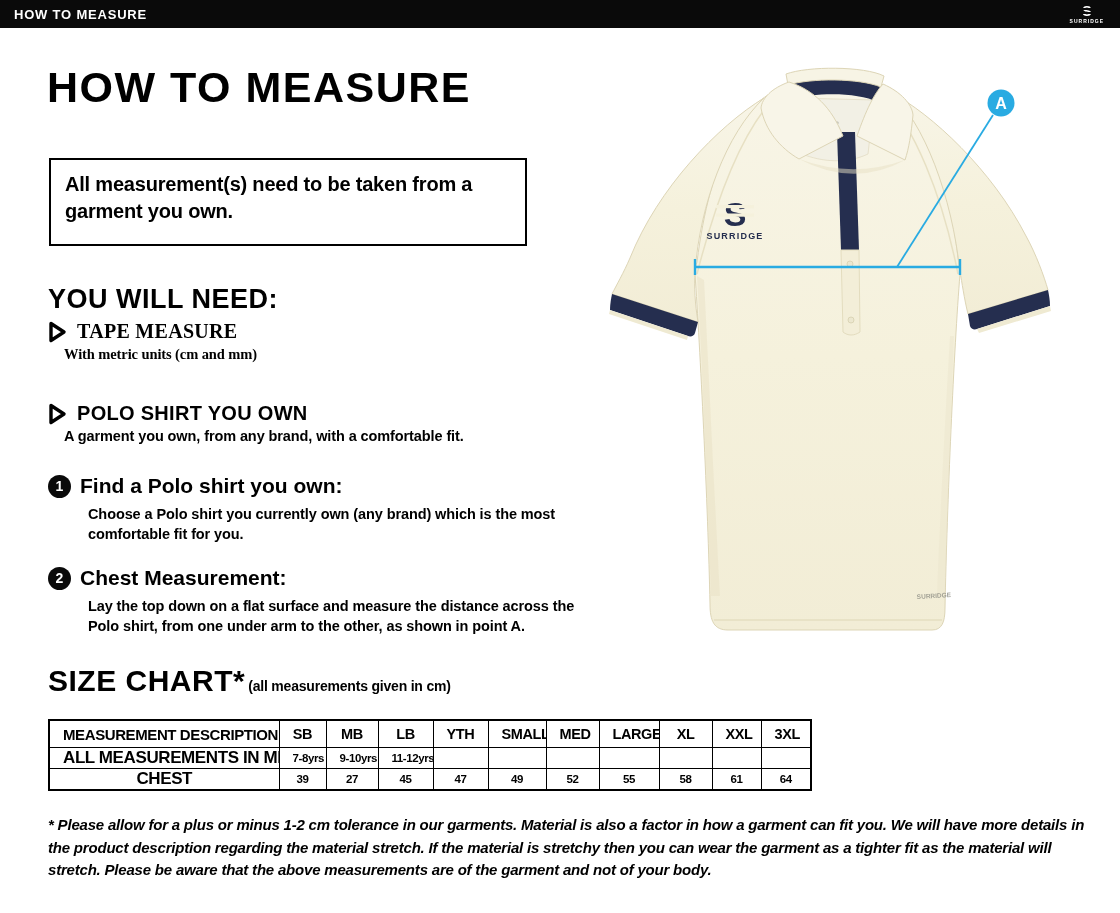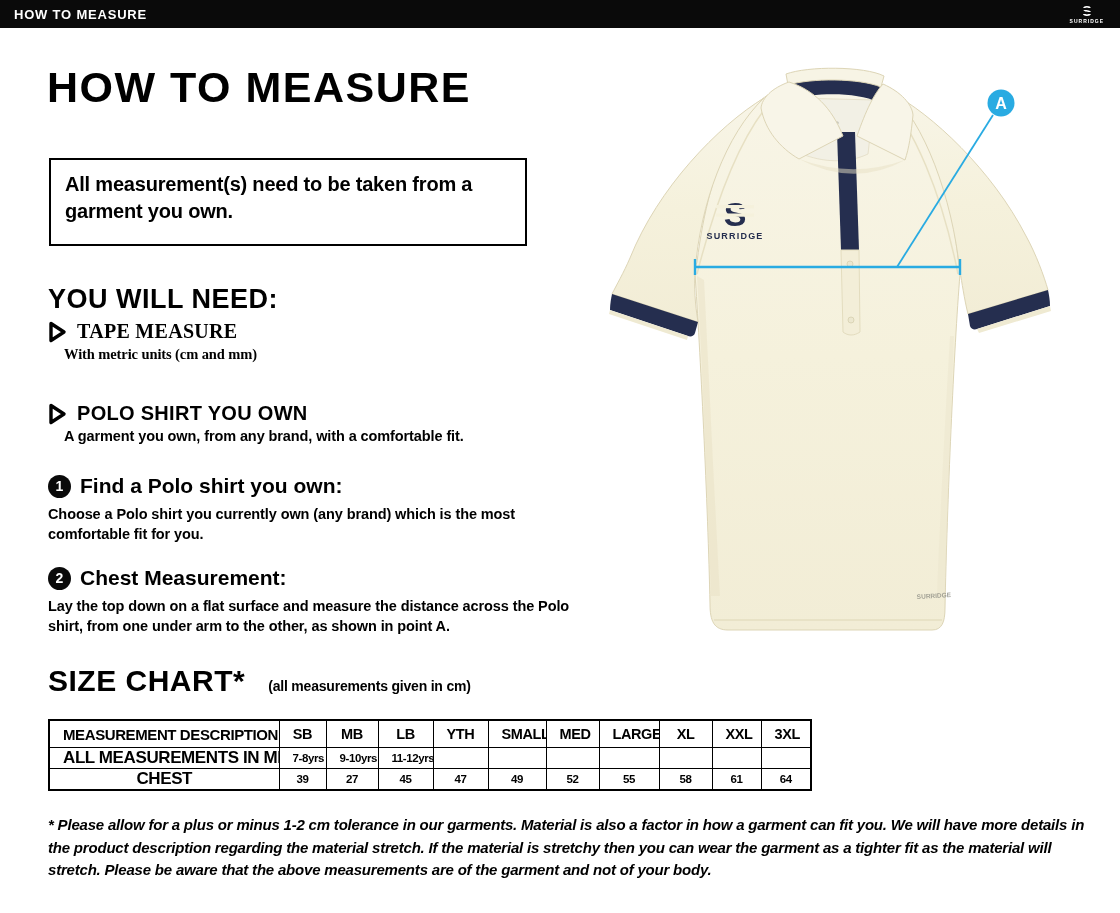--- a/index.html
+++ b/index.html
@@ -43,24 +43,24 @@
   .need-title{font-size:20px;font-weight:800;letter-spacing:.3px;}
   .need-desc{font-size:14.5px;font-weight:bold;margin-top:3px;margin-left:16px;letter-spacing:-0.1px;}
   .tri-icon{width:19px;height:22px;flex:0 0 auto;}
   .step{position:absolute;left:48px;width:548px;}
   .step .row{display:flex;align-items:center;gap:9px;}
   .step-num{
     width:23px;height:23px;border-radius:50%;background:#0a0a0a;color:#fff;flex:0 0 auto;
     display:flex;align-items:center;justify-content:center;font-size:14px;font-weight:bold;
   }
   .step-title{font-size:21px;font-weight:800;letter-spacing:0px;}
-  .step-desc{font-size:14.5px;font-weight:bold;line-height:1.38;margin-top:6px;letter-spacing:-0.1px;}
-
-  
-  .sc-head{position:absolute;left:48px;top:664px;display:flex;align-items:baseline;gap:23px;}
+  .step-desc{font-size:14.5px;font-weight:bold;line-height:1.38;margin-top:6px;letter-spacing:-0.1px;margin-left:40px;}
+
+  
+  .sc-head{position:absolute;left:48px;top:664px;display:flex;align-items:baseline;gap:3px;}
   .sc-title{font-size:30px;font-weight:800;letter-spacing:.5px;}
   .sc-sub{font-size:14px;font-weight:800;letter-spacing:-0.2px;text-align:center;}
   table.size-chart{
     position:absolute;left:48px;top:719px;width:762px;border-collapse:collapse;
     border:2px solid #000;table-layout:fixed;
   }
   table.size-chart th,table.size-chart td{
     border:1.5px solid #000;padding:0 13px;font-weight:bold;letter-spacing:-0.4px;
     overflow:hidden;white-space:nowrap;
   }

